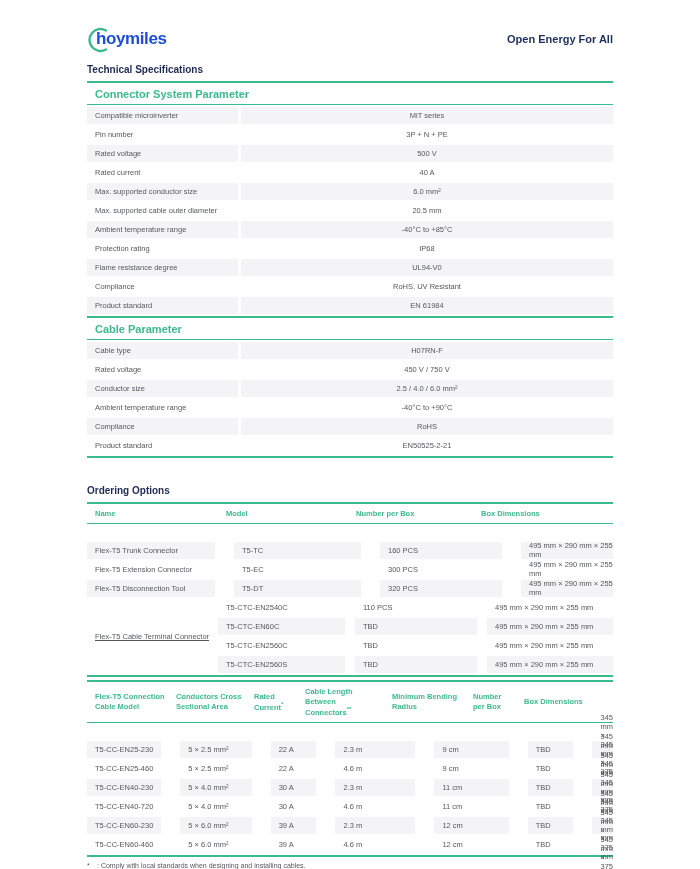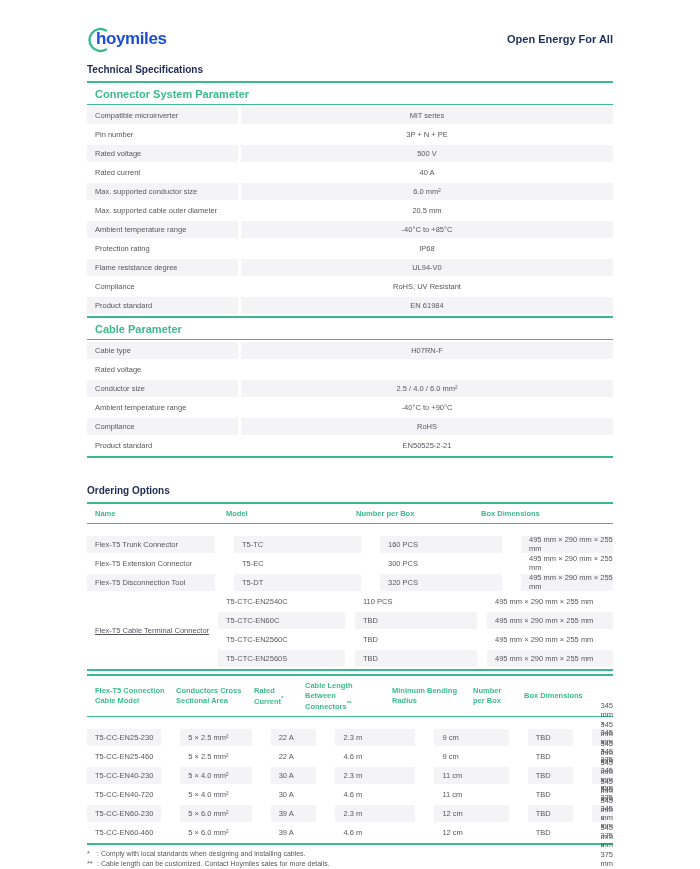--- a/index.html
+++ b/index.html
@@ -31,21 +31,21 @@
     padding:5px 8px 4px 8px; border-bottom:1px solid #3BBB8C; margin-bottom:2px;
   }
   .srow { display:flex; column-gap:3px; height:17px; margin-bottom:2px; }
   .cell { font-size:7.5px; color:#56585D; display:flex; align-items:center; }
   .g > .cell, .g.cell { background:#F4F4F6; }
   .sl { width:151px; padding-left:8px; }
   .sv { flex:1; justify-content:center; text-align:center; }
 
   
   .ord-table { border-top:2px solid #3BBB8C; border-bottom:2px solid #3BBB8C; }
-  .ohead { display:flex; column-gap:3px; border-bottom:1px solid #3BBB8C; margin-bottom:12px; }
+  .ohead { display:flex; column-gap:3px; border-bottom:1px solid #3BBB8C; margin-bottom:18px; }
   .ohead .hcell {
     color:#3BBB8C; font-weight:bold; font-size:7.5px; line-height:1.3;
     padding:5px 0 4px 8px; display:flex; align-items:center;
   }
   .orow { display:flex; column-gap:19px; height:17px; margin-bottom:2px; }
   .oc1 { width:128px; padding-left:8px; }
   .oc2 { width:127px; padding-left:8px; }
   .oc3 { width:122px; padding-left:8px; }
   .oc4 { flex:1; padding-left:8px; }
   .omerged { display:flex; column-gap:3px; }
@@ -138,20 +138,21 @@
     </div>
 
     <div class="spec-section second">
       <div class="spec-section-header">Cable Parameter</div>
       <div class="srow g">
           <div class="cell sl">Cable type</div>
           <div class="cell sv">H07RN-F</div>
         </div>
       <div class="srow">
           <div class="cell sl">Rated voltage</div>
+          <div class="cell sv">450 V / 750 V</div>
         </div>
       <div class="srow g">
           <div class="cell sl">Conductor size</div>
           <div class="cell sv">2.5 / 4.0 / 6.0 mm²</div>
         </div>
       <div class="srow">
           <div class="cell sl">Ambient temperature range</div>
           <div class="cell sv">-40°C to +90°C</div>
         </div>
       <div class="srow g">

